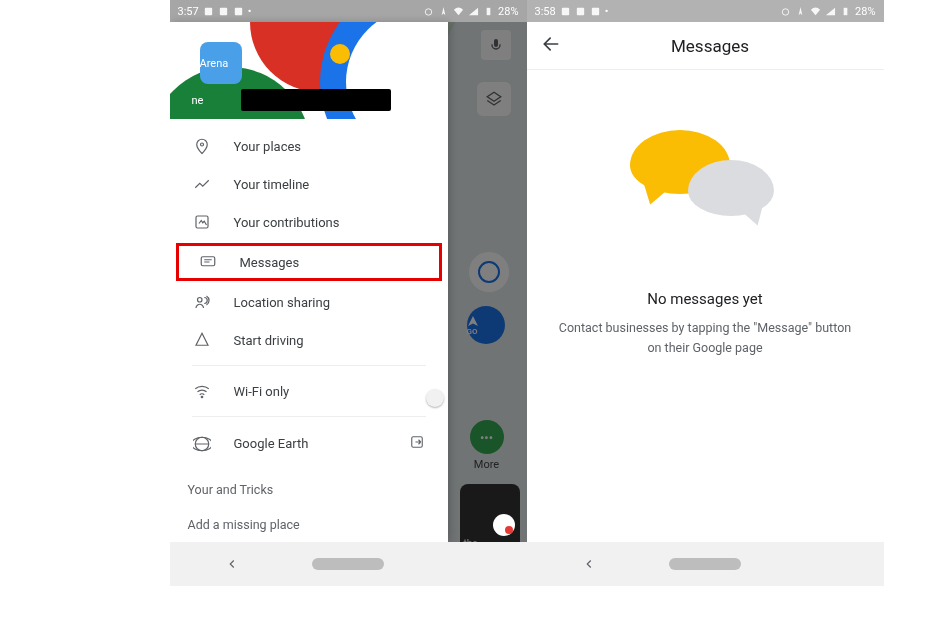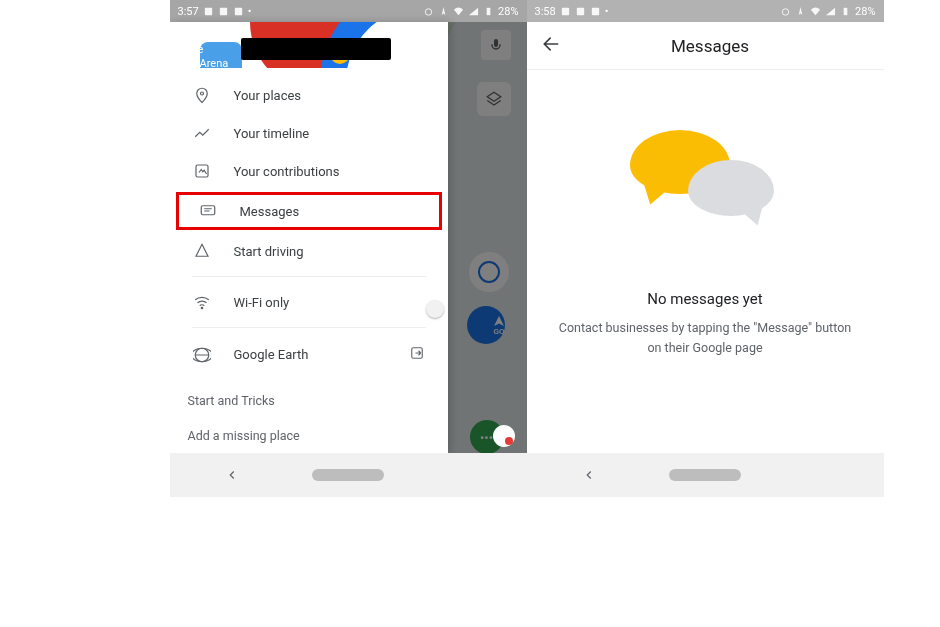--- a/index.html
+++ b/index.html
@@ -14,21 +14,21 @@
       position: relative;
       overflow: hidden;
     }
     .phones {
       display: flex;
       gap: 0;
       padding-left: 113px;
     }
     .phone {
       width: 357px;
-      height: 497px;
+      height: 586px;
       position: relative;
       background: #fff;
       overflow: hidden;
       font-size: 13px;
       color: #3c4043;
       text-decoration: underline;
     }
     
     .status-bar {
       height: 22px;
@@ -60,21 +60,21 @@
       position:absolute; right:18px; top:252px; z-index:8;
       display:flex; align-items:center; justify-content:center;
     }
     .sq-loc .inner {
       width:22px; height:22px; border:2px solid #1a73e8; border-radius:50%;
       position:relative;
     }
     .go-btn {
       position:absolute; right:22px; top:306px; z-index:8;
       width:38px; height:38px; border-radius:50%; background:#1a73e8;
-      display:flex; flex-direction:column; align-items:flex-end; justify-content:center;
+      display:flex; flex-direction:column; align-items:flex-start; justify-content:center;
       color:#fff; font-size:8px; font-weight:600;
     }
     .layers-btn {
       position:absolute; right:16px; top:82px; z-index:8;
       width:34px; height:34px; border-radius:6px; background:#fff;
       display:flex; align-items:center; justify-content:center;
     }
     .mic-hint {
       position:absolute; right:16px; top:30px; z-index:8;
       width:30px; height:30px; background:#fff; border-radius:4px;
@@ -316,20 +316,31 @@
               <svg viewBox="0 0 24 24">
                 <rect x="3" y="5" width="18" height="12" rx="2"></rect>
                 <path d="M7 9 h10 M7 12 h7"></path>
               </svg>
             </span>
           <span>Messages</span>
         </div>
         <div class="menu-item">
           <span class="icon">
               <svg viewBox="0 0 24 24">
+                <circle cx="9" cy="9" r="3"></circle>
+                <path d="M4 20 c0-3 3-5 5-5 s5 2 5 5"></path>
+                <path d="M15 6 a4 4 0 0 1 0 8"></path>
+                <path d="M18 4 a7 7 0 0 1 0 12"></path>
+              </svg>
+            </span>
+          <span>Location sharing</span>
+        </div>
+        <div class="menu-item">
+          <span class="icon">
+              <svg viewBox="0 0 24 24">
                 <path d="M12 3 L20 19 H4 Z"></path>
               </svg>
             </span>
           <span>Start driving</span>
         </div>
         <div class="divider"></div>
         <div class="menu-item">
           <span class="icon">
               <svg viewBox="0 0 24 24">
                 <path d="M3 9 a14 14 0 0 1 18 0 M6 13 a9 9 0 0 1 12 0 M9 17 a4 4 0 0 1 6 0"></path>
@@ -347,21 +358,21 @@
                 <path d="M3 12 h18 M12 3 a14 9 0 0 1 0 18 a14 9 0 0 1 0 -18"></path>
               </svg>
             </span>
           <span>Google Earth</span>
           <span class="trailing"><svg viewBox="0 0 24 24" width="16" height="16">
                 <rect x="5" y="5" width="14" height="14" rx="2" fill="none" stroke="#5f6368" stroke-width="1.5"></rect>
                 <path d="M10 12 h7 m0 0 l-3 -3 m3 3 l-3 3" stroke="#5f6368" stroke-width="1.5" fill="none"></path>
               </svg></span>
         </div>
       </div>
-      <div class="menu-foot"><span>Start and Tricks</span></div>
+      <div class="menu-foot"><span>Your and Tricks</span></div>
       <div class="menu-foot"><span>Add a missing place</span></div>
     </div>
 
     <div class="overflow-dot"></div>
 
     <div class="home-bar">
       <svg viewBox="0 0 24 24">
           <path d="M15 6 L9 12 L15 18" fill="none" stroke="#5f6368" stroke-width="2"></path>
         </svg>
       <div class="pill"></div>

